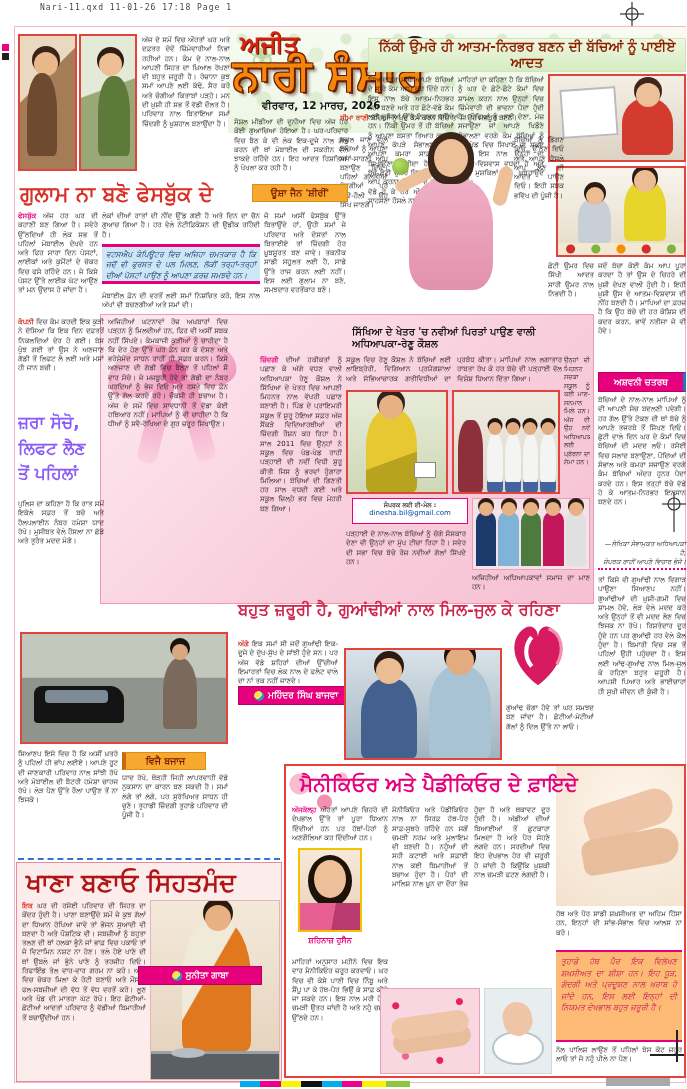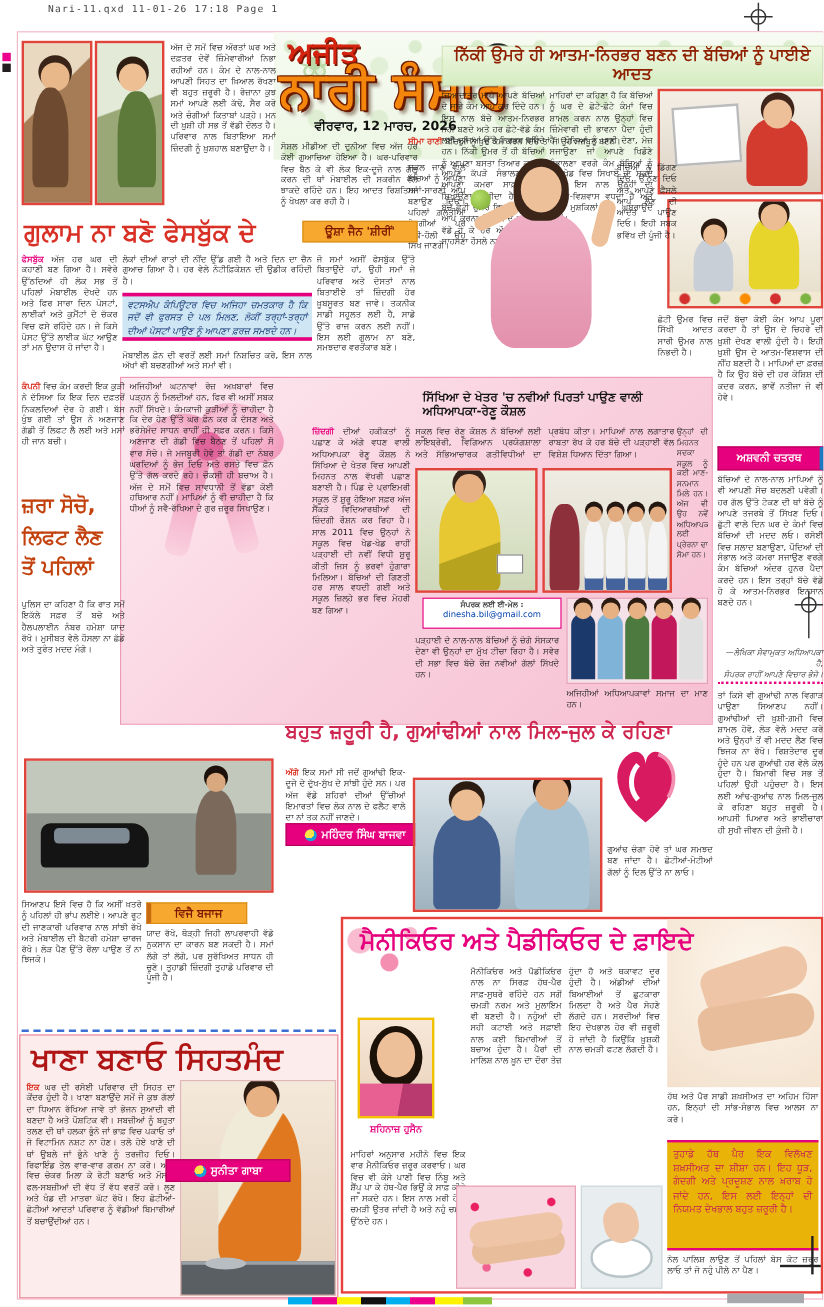--- a/index.html
+++ b/index.html
@@ -36,25 +36,25 @@
 .pinkpanel{background:linear-gradient(135deg,#fdeaf1,#f9cfdd 55%,#f6c0d2);border:1px solid #ef9ab5}
 .kicker{font-size:29px;font-weight:bold;color:#e4253c;text-shadow:1px 1px 0 #8e0f1f}
 .kicker-num{font-size:17px;font-weight:bold;color:#333}
 .subhl{font-size:10px;font-weight:bold;color:#151515;line-height:1.2}
 .contactbox{background:#fff;border:1.5px solid #e6007d;text-align:center;padding:2px 1px}
 .contactbox .l1{font-size:6.3px;font-weight:bold;color:#333}
 .contactbox .l2{font-size:7px;color:#0645ad}
 .credits{font-size:6.6px;font-style:italic;color:#333;text-align:right;line-height:1.4}
 .dotrule{border-top:2px dotted #e6007d}
 .dashrule{border-top:2px dashed #3b6fd4}
-.quote-pink{background:#eab308;border-top:2.5px solid #e6007d;border-bottom:2.5px solid #e6007d;font-size:8px;line-height:1.45;color:#c2185b;padding:4px 5px;text-align:justify}
+.quote-pink{background:#fdba74;border-top:2.5px solid #e6007d;border-bottom:2.5px solid #e6007d;font-style:italic;font-size:8px;line-height:1.45;color:#c2185b;padding:4px 5px;text-align:justify}
 .healthypanel{background:#fdecec;border:1px solid #e88b9b}
 .manibox{border:2.5px solid #e8413c;background:#fff}
 .capmag{font-size:8px;font-weight:bold;color:#e6007d;text-align:center}
-.lift-hl{font-size:17px;font-weight:bold;color:#c2410c;line-height:1.5;white-space:pre-line}
+.lift-hl{font-size:17px;font-weight:bold;color:#8b5cf6;line-height:1.5;white-space:pre-line}
 .flower{color:#bcd8a6;font-size:34px}
 
 .ph-cafe1{background:linear-gradient(135deg,#e9d9c1 0 35%,#a57c55 36% 100%)}
 .ph-cafe1 .fig{position:absolute;left:12%;top:28%;width:55%;height:62%;border-radius:45% 45% 10% 10%;background:#6e4a30}
 .ph-cafe1 .head{position:absolute;left:26%;top:12%;width:24px;height:24px;border-radius:50%;background:#e8b88a;box-shadow:0 -4px 0 2px #3a2417}
 .ph-cafe2{background:linear-gradient(160deg,#e4ead8 0 40%,#9aa878 41% 100%)}
 .ph-cafe2 .fig{position:absolute;right:10%;top:30%;width:58%;height:60%;border-radius:45% 45% 10% 10%;background:#5d7a3a}
 .ph-cafe2 .head{position:absolute;right:24%;top:13%;width:23px;height:23px;border-radius:50%;background:#edbf92;box-shadow:0 -4px 0 2px #2e1d10}
 .ph-paint{background:linear-gradient(#f4efe6,#ddd3c4)}
 .ph-paint .easel{position:absolute;left:8%;top:14%;width:42%;height:58%;background:#fff;border:2px solid #bbb;transform:rotate(-4deg)}
@@ -313,32 +313,36 @@
   <div class="abs ph-chef" style="left:150px;top:900px;width:130px;height:180px;border:1px solid #e0b8b8;overflow:hidden">
     <div class="fig"></div>
       <div class="head"></div>
     <div class="stove"></div>
       <div class="pan"></div>
   </div>
   <div class="abs micro ovh" style="left:22px;top:902px;width:124px;height:176px">
     <span class="lead-r">ਇਕ</span>
     <span>ਘਰ ਦੀ ਰਸੋਈ ਪਰਿਵਾਰ ਦੀ ਸਿਹਤ ਦਾ ਕੇਂਦਰ ਹੁੰਦੀ ਹੈ। ਖਾਣਾ ਬਣਾਉਂਦੇ ਸਮੇਂ ਜੇ ਕੁਝ ਗੱਲਾਂ ਦਾ ਧਿਆਨ ਰੱਖਿਆ ਜਾਵੇ ਤਾਂ ਭੋਜਨ ਸੁਆਦੀ ਵੀ ਬਣਦਾ ਹੈ ਅਤੇ ਪੌਸ਼ਟਿਕ ਵੀ। ਸਬਜ਼ੀਆਂ ਨੂੰ ਬਹੁਤਾ ਤਲਣ ਦੀ ਥਾਂ ਹਲਕਾ ਭੁੰਨੋ ਜਾਂ ਭਾਫ਼ ਵਿਚ ਪਕਾਓ ਤਾਂ ਜੋ ਵਿਟਾਮਿਨ ਨਸ਼ਟ ਨਾ ਹੋਣ। ਤਲੇ ਹੋਏ ਖਾਣੇ ਦੀ ਥਾਂ ਉਬਲੇ ਜਾਂ ਭੁੰਨੇ ਖਾਣੇ ਨੂੰ ਤਰਜੀਹ ਦਿਓ। ਰਿਫਾਇੰਡ ਤੇਲ ਵਾਰ-ਵਾਰ ਗਰਮ ਨਾ ਕਰੋ। ਆਟੇ ਵਿਚ ਚੋਕਰ ਮਿਲਾ ਕੇ ਰੋਟੀ ਬਣਾਓ ਅਤੇ ਮੌਸਮੀ ਫਲ-ਸਬਜ਼ੀਆਂ ਦੀ ਵੱਧ ਤੋਂ ਵੱਧ ਵਰਤੋਂ ਕਰੋ। ਲੂਣ ਅਤੇ ਖੰਡ ਦੀ ਮਾਤਰਾ ਘੱਟ ਰੱਖੋ। ਇਹ ਛੋਟੀਆਂ-ਛੋਟੀਆਂ ਆਦਤਾਂ ਪਰਿਵਾਰ ਨੂੰ ਵੱਡੀਆਂ ਬਿਮਾਰੀਆਂ ਤੋਂ ਬਚਾਉਂਦੀਆਂ ਹਨ।</span>
   </div>
-  <div class="abs label-m" style="left:138px;top:966px;width:104px;height:19px">
+  <div class="abs label-m" style="left:138px;top:966px;width:124px;height:19px">
     <span class="badge"></span>
     <span>ਸੁਨੀਤਾ ਗਾਬਾ</span>
   </div>
 
   <div class="abs manibox" style="left:284px;top:764px;width:402px;height:314px"></div>
   <div class="abs deco-swirl" style="left:286px;top:766px;width:70px;height:60px"></div>
   <div class="abs ph-feet" style="left:556px;top:766px;width:128px;height:140px;overflow:hidden">
     <div class="f1"></div>
       <div class="f2"></div>
   </div>
   <div class="abs hl-mag" style="left:300px;top:772px;width:340px;font-size:20px">ਮੈਨੀਕਿਓਰ ਅਤੇ ਪੈਡੀਕਿਓਰ ਦੇ ਫ਼ਾਇਦੇ</div>
+  <div class="abs micro ovh" style="left:292px;top:806px;width:96px;height:40px">
+    <span class="lead-m">ਅੱਜਕੱਲ੍ਹ</span>
+    <span>ਔਰਤਾਂ ਆਪਣੇ ਚਿਹਰੇ ਦੀ ਦੇਖਭਾਲ ਉੱਤੇ ਤਾਂ ਪੂਰਾ ਧਿਆਨ ਦਿੰਦੀਆਂ ਹਨ ਪਰ ਹੱਥਾਂ-ਪੈਰਾਂ ਨੂੰ ਅਣਗੌਲਿਆ ਕਰ ਦਿੰਦੀਆਂ ਹਨ।</span>
+  </div>
   <div class="abs ph-shah" style="left:298px;top:848px;width:64px;height:84px">
     <div class="hair"></div>
       <div class="face"></div>
       <div class="dup"></div>
   </div>
   <div class="abs capmag" style="left:292px;top:936px;width:76px">ਸ਼ਹਿਨਾਜ਼ ਹੁਸੈਨ</div>
   <div class="abs micro ovh" style="left:292px;top:958px;width:96px;height:114px">ਮਾਹਿਰਾਂ ਅਨੁਸਾਰ ਮਹੀਨੇ ਵਿਚ ਇਕ ਵਾਰ ਮੈਨੀਕਿਓਰ ਜ਼ਰੂਰ ਕਰਵਾਓ। ਘਰ ਵਿਚ ਵੀ ਕੋਸੇ ਪਾਣੀ ਵਿਚ ਨਿੰਬੂ ਅਤੇ ਸ਼ੈਂਪੂ ਪਾ ਕੇ ਹੱਥ-ਪੈਰ ਭਿਉਂ ਕੇ ਸਾਫ਼ ਕੀਤੇ ਜਾ ਸਕਦੇ ਹਨ। ਇਸ ਨਾਲ ਮਰੀ ਹੋਈ ਚਮੜੀ ਉਤਰ ਜਾਂਦੀ ਹੈ ਅਤੇ ਨਹੁੰ ਚਮਕ ਉੱਠਦੇ ਹਨ।</div>
   <div class="abs micro ovh c2" style="left:392px;top:806px;width:158px;height:178px">ਮੈਨੀਕਿਓਰ ਅਤੇ ਪੈਡੀਕਿਓਰ ਨਾਲ ਨਾ ਸਿਰਫ਼ ਹੱਥ-ਪੈਰ ਸਾਫ਼-ਸੁਥਰੇ ਰਹਿੰਦੇ ਹਨ ਸਗੋਂ ਚਮੜੀ ਨਰਮ ਅਤੇ ਮੁਲਾਇਮ ਵੀ ਬਣਦੀ ਹੈ। ਨਹੁੰਆਂ ਦੀ ਸਹੀ ਕਟਾਈ ਅਤੇ ਸਫ਼ਾਈ ਨਾਲ ਕਈ ਬਿਮਾਰੀਆਂ ਤੋਂ ਬਚਾਅ ਹੁੰਦਾ ਹੈ। ਪੈਰਾਂ ਦੀ ਮਾਲਿਸ਼ ਨਾਲ ਖ਼ੂਨ ਦਾ ਦੌਰਾ ਤੇਜ਼ ਹੁੰਦਾ ਹੈ ਅਤੇ ਥਕਾਵਟ ਦੂਰ ਹੁੰਦੀ ਹੈ। ਅੱਡੀਆਂ ਦੀਆਂ ਬਿਆਈਆਂ ਤੋਂ ਛੁਟਕਾਰਾ ਮਿਲਦਾ ਹੈ ਅਤੇ ਪੈਰ ਸੋਹਣੇ ਲੱਗਦੇ ਹਨ। ਸਰਦੀਆਂ ਵਿਚ ਇਹ ਦੇਖਭਾਲ ਹੋਰ ਵੀ ਜ਼ਰੂਰੀ ਹੋ ਜਾਂਦੀ ਹੈ ਕਿਉਂਕਿ ਖ਼ੁਸ਼ਕੀ ਨਾਲ ਚਮੜੀ ਫਟਣ ਲੱਗਦੀ ਹੈ।</div>
   <div class="abs micro ovh" style="left:556px;top:910px;width:126px;height:36px">ਹੱਥ ਅਤੇ ਪੈਰ ਸਾਡੀ ਸ਼ਖ਼ਸੀਅਤ ਦਾ ਅਹਿਮ ਹਿੱਸਾ ਹਨ, ਇਨ੍ਹਾਂ ਦੀ ਸਾਂਭ-ਸੰਭਾਲ ਵਿਚ ਆਲਸ ਨਾ ਕਰੋ।</div>
   <div class="abs quote-pink ovh" style="left:556px;top:950px;width:126px;height:92px">ਤੁਹਾਡੇ ਹੱਥ ਪੈਰ ਇਕ ਵਿਲੱਖਣ ਸ਼ਖ਼ਸੀਅਤ ਦਾ ਸ਼ੀਸ਼ਾ ਹਨ। ਇਹ ਧੂੜ, ਗੰਦਗੀ ਅਤੇ ਪ੍ਰਦੂਸ਼ਣ ਨਾਲ ਖ਼ਰਾਬ ਹੋ ਜਾਂਦੇ ਹਨ, ਇਸ ਲਈ ਇਨ੍ਹਾਂ ਦੀ ਨਿਯਮਤ ਦੇਖਭਾਲ ਬਹੁਤ ਜ਼ਰੂਰੀ ਹੈ।</div>

